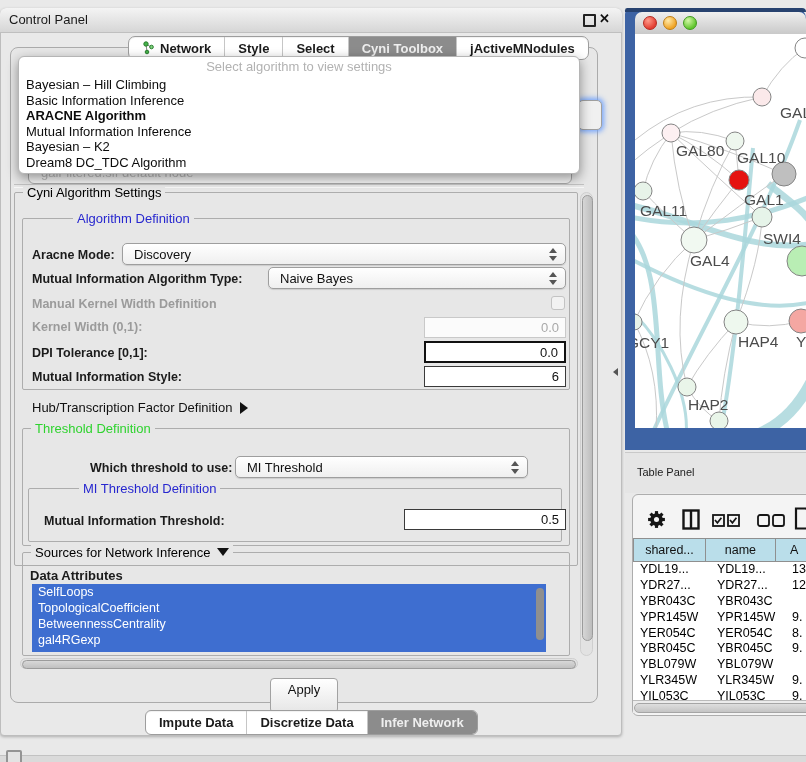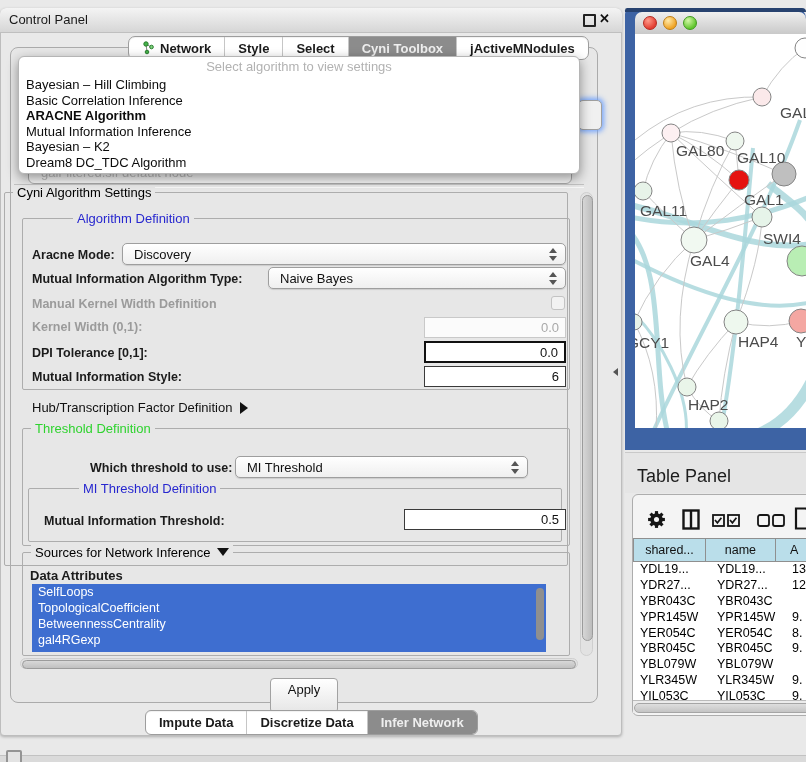--- a/index.html
+++ b/index.html
@@ -55,21 +55,21 @@
   .net-frame{left:625px;top:8px;width:181px;height:442px;background:#3d63a4;border-radius:6px 10px 0 0;}
   .net-topline{position:absolute;left:0;top:0;width:100%;height:4px;background:#27426f;border-radius:6px 10px 0 0;}
   .net-titlebar{position:absolute;left:10px;top:4px;width:171px;height:22px;background:linear-gradient(#efefef,#c9c9c9);border-bottom:1px solid #9b9b9b;border-radius:7px 7px 0 0;}
   .tl{position:absolute;top:4px;width:14px;height:14px;border-radius:50%;box-sizing:border-box;}
   .tl.red{left:8px;background:radial-gradient(circle at 35% 30%,#ff9a8a,#e33e32 70%);border:1px solid #b5281f;}
   .tl.yellow{left:28px;background:radial-gradient(circle at 35% 30%,#ffe9a8,#f0a426 70%);border:1px solid #c07d12;}
   .tl.green{left:48px;background:radial-gradient(circle at 35% 30%,#d2f7a6,#62c62f 70%);border:1px solid #3f9a1d;}
   .net-canvas{position:absolute;left:10px;top:26px;width:171px;height:394px;background:#fff;overflow:hidden;}
   
   .tp-header{left:625px;top:452px;width:181px;height:40px;background:#e5e5e5;border-top:1px solid #c9c9c9;}
-  .tp-title{position:absolute;left:12px;top:13px;font-size:18px;color:#1c1c1c;}
+  .tp-title{position:absolute;left:12px;top:13px;font-size:11px;color:#1c1c1c;}
   .tp-box{left:632px;top:494px;width:182px;height:222px;background:#f4f4f4;border:1px solid #adadad;border-radius:6px;box-sizing:border-box;}
   .thead{left:633px;top:538px;width:181px;height:24px;display:flex;}
   .th{background:#badeea;border:1px solid #8f8f8f;border-left:none;box-sizing:border-box;font-size:12.5px;color:#111;text-align:center;line-height:22px;}
   .th:first-child{border-left:1px solid #8f8f8f;}
   .tbody{left:633px;top:562px;width:181px;height:138px;background:#fff;overflow:hidden;}
   .trow{display:flex;height:15.9px;line-height:15.9px;}
   .tc{font-size:12.5px;color:#000;white-space:nowrap;overflow:hidden;}
   .c1{width:77px;padding-left:7px;box-sizing:border-box;}
   .c2{width:78px;padding-left:7px;box-sizing:border-box;}
   .c3{width:26px;padding-left:4px;box-sizing:border-box;}
@@ -126,29 +126,29 @@
   <div class="abs focus-combo"></div>
   <div class="abs ghost-combo">
     <span>galFiltered.sif default node</span>
   </div>
   <div class="abs divline"></div>
 
   <div class="abs popup">
     <div class="popup-header">Select algorithm to view settings</div>
     <div>
         <div class="pitem">Bayesian – Hill Climbing</div>
-        <div class="pitem">Basic Correlation Inference</div>
+        <div class="pitem">Basic Information Inference</div>
         <div class="pitem b">ARACNE Algorithm</div>
         <div class="pitem">Mutual Information Inference</div>
         <div class="pitem">Bayesian – K2</div>
         <div class="pitem">Dream8 DC_TDC Algorithm</div>
       </div>
   </div>
 
-  <div class="abs groupbox" style="left:4px;top:192px;width:564px;height:374px;">
+  <div class="abs groupbox" style="left:14px;top:192px;width:564px;height:374px;">
     <span class="legend">Cyni Algorithm Settings</span>
   </div>
 
   <div class="abs groupbox" style="left:22px;top:218px;width:548px;height:172px;">
     <span class="legend blue">Algorithm Definition</span>
   </div>
 
   <span class="abs lbl" style="left:32px;top:248px;">Aracne Mode:</span>
   <div class="abs combo" style="left:122px;top:243px;width:444px;padding-left:40px;">
     <span class="cv">Discovery</span>

